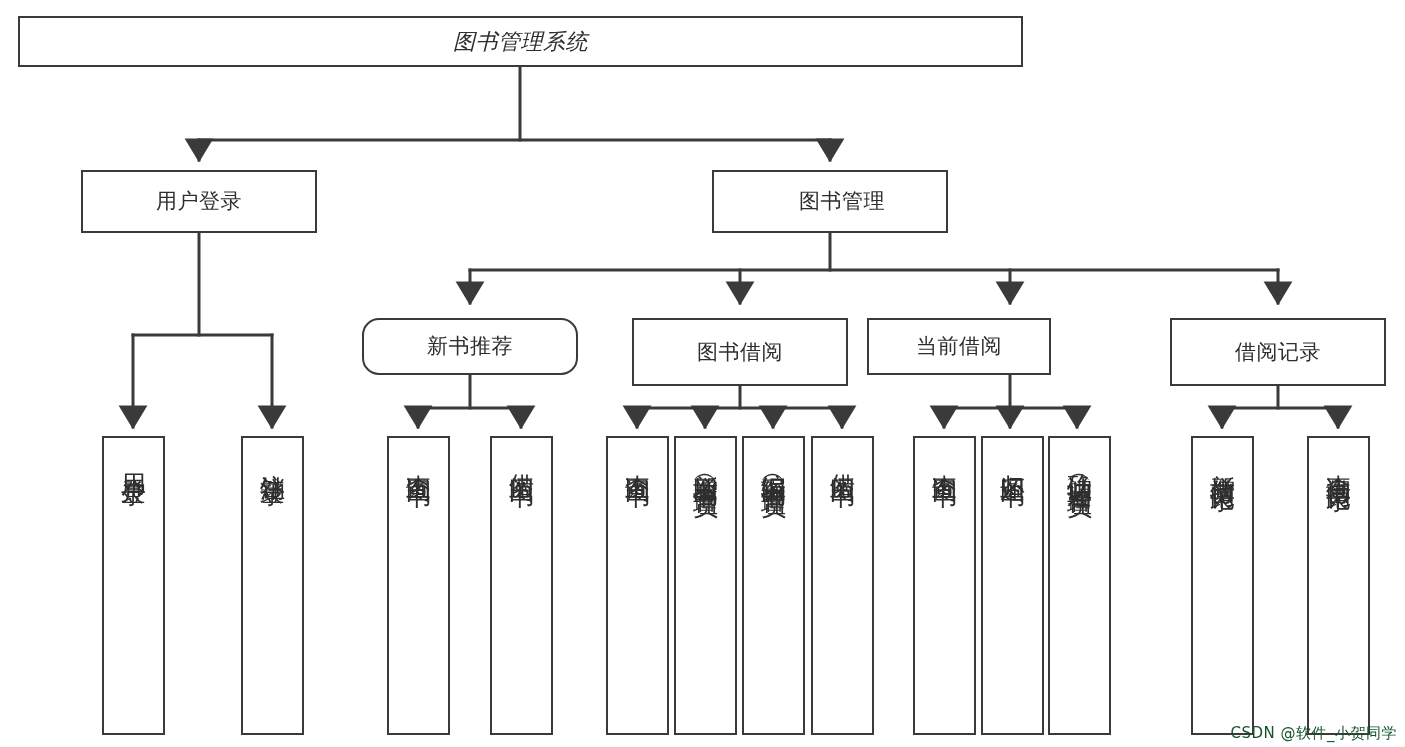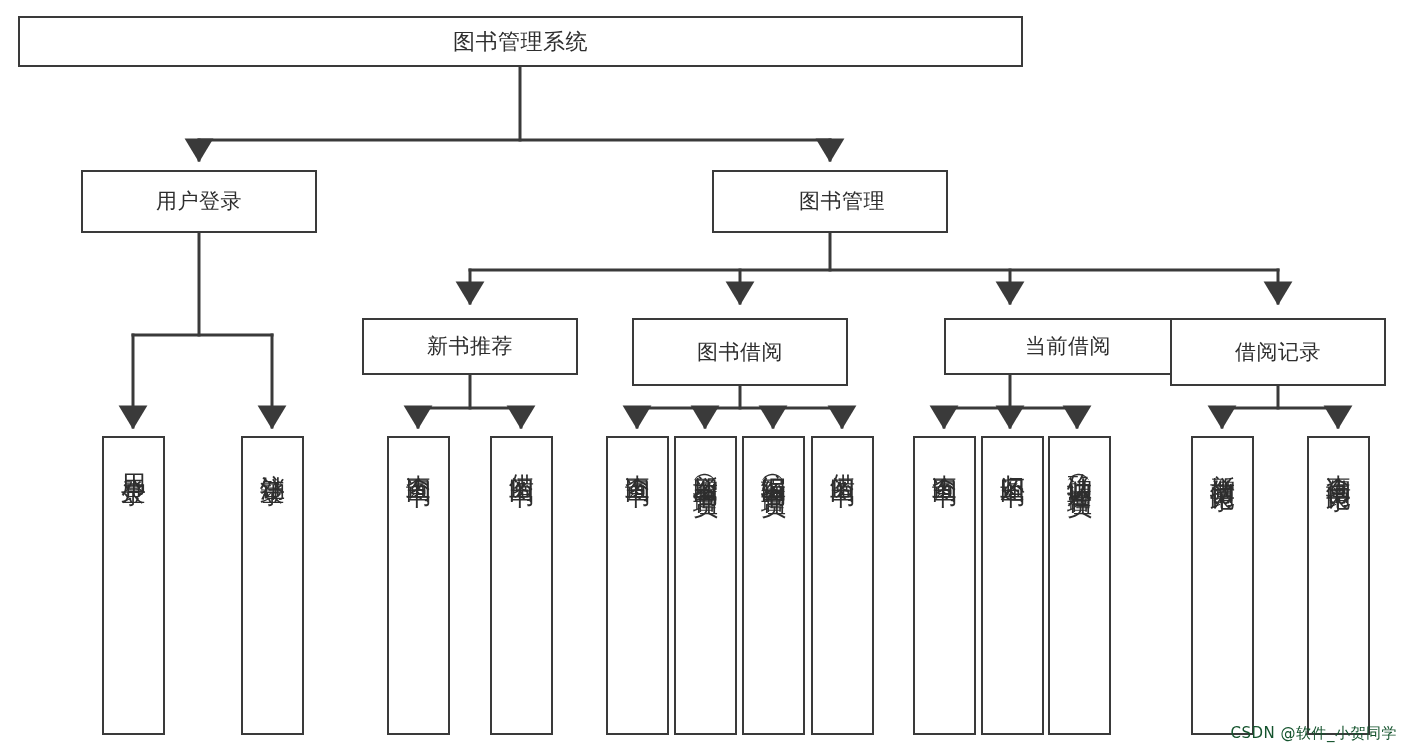--- a/index.html
+++ b/index.html
@@ -118,38 +118,38 @@
       <path d="M1077,408 L1077,427" marker-end="url(#arrow)"></path>
 
       <path d="M1278,375 L1278,408"></path>
       <path d="M1222,408 L1338,408"></path>
       <path d="M1222,408 L1222,427" marker-end="url(#arrow)"></path>
       <path d="M1338,408 L1338,427" marker-end="url(#arrow)"></path>
 
     </g>
   </svg>
 
-  <div class="node h root" style="left:18px; top:16px; width:1005px; height:51px;">
+  <div class="node h root" style="left:18px; top:16px; width:1005px; height:51px;font-style:italic;">
     <span class="label">图书管理系统</span>
   </div>
 
   <div class="node h" style="left:81px; top:170px; width:236px; height:63px;">
     <span class="label">用户登录</span>
   </div>
   <div class="node h" style="left:712px; top:170px; width:236px; height:63px;padding-left:24px;">
     <span class="label">图书管理</span>
   </div>
 
-  <div class="node h" style="left:362px; top:318px; width:216px; height:57px;">
+  <div class="node h" style="left:362px; top:318px; width:216px; height:57px;border-radius:17px;">
     <span class="label">新书推荐</span>
   </div>
   <div class="node h" style="left:632px; top:318px; width:216px; height:68px;">
     <span class="label">图书借阅</span>
   </div>
-  <div class="node h" style="left:944px; top:318px; width:248px; height:57px;">
+  <div class="node h" style="left:867px; top:318px; width:184px; height:57px;">
     <span class="label">当前借阅</span>
   </div>
   <div class="node h" style="left:1170px; top:318px; width:216px; height:68px;">
     <span class="label">借阅记录</span>
   </div>
 
   <div class="node v" style="left:102px; top:436px; width:63px; height:299px;">
     <span class="label">用户登录</span>
   </div>
   <div class="node v" style="left:241px; top:436px; width:63px; height:299px;">

